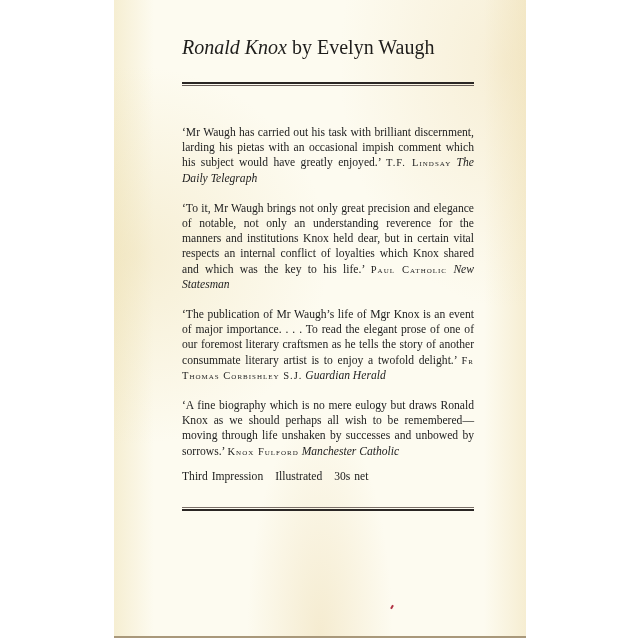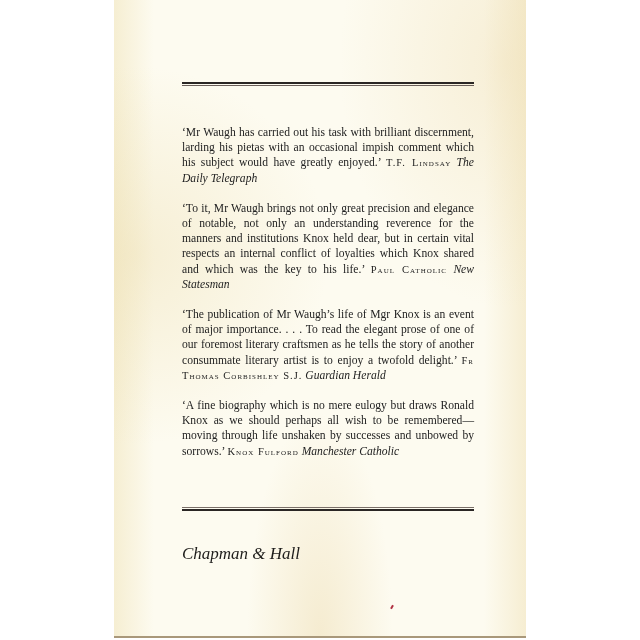--- a/index.html
+++ b/index.html
@@ -28,33 +28,34 @@
   .quote .src { font-style:italic; }
   .imprint { font-family:"Liberation Serif", serif; font-size:11.6px; color:#222; margin-top:-4px; word-spacing:1px; }
   .imprint span { margin-right:12px; }
   .publisher { position:absolute; left:68px; top:544px; font-family:"Liberation Serif", serif; font-style:italic; font-size:17px; color:#1e1d1b; }
   .mark { position:absolute; left:277px; top:605px; width:2px; height:4px; background:#b03040; transform:rotate(30deg); }
 </style>
 </head>
 <body>
 
 <div class="page">
+  <div class="title"><span class="ital">Ronald Knox</span><span> by Evelyn Waugh</span></div>
 
   <div class="rule-top">
     <div class="thick"></div>
     <div class="thin"></div>
   </div>
 
   <div class="quotes">
     <p class="quote"><span>‘Mr Waugh has carried out his task with brilliant discernment, larding his pietas with an occasional impish comment which his subject would have greatly enjoyed.’ </span><span class="sc">T.F. Lindsay</span> <span class="src">The Daily Telegraph</span></p>
     <p class="quote"><span>‘To it, Mr Waugh brings not only great precision and elegance of notable, not only an understanding reverence for the manners and institutions Knox held dear, but in certain vital respects an internal conflict of loyalties which Knox shared and which was the key to his life.’ </span><span class="sc">Paul Catholic</span> <span class="src">New Statesman</span></p>
     <p class="quote"><span>‘The publication of Mr Waugh’s life of Mgr Knox is an event of major importance. . . . To read the elegant prose of one of our foremost literary craftsmen as he tells the story of another consummate literary artist is to enjoy a twofold delight.’ </span><span class="sc">Fr Thomas Corbishley S.J.</span> <span class="src">Guardian Herald</span></p>
     <p class="quote"><span>‘A fine biography which is no mere eulogy but draws Ronald Knox as we should perhaps all wish to be remembered—moving through life unshaken by successes and unbowed by sorrows.’ </span><span class="sc">Knox Fulford</span> <span class="src">Manchester Catholic</span></p>
+    <div class="imprint"><span>Third Impression</span><span>Illustrated</span><span>30s net</span></div>
   </div>
 
   <div class="rule-bot">
     <div class="thin"></div>
     <div class="thick"></div>
   </div>
 
-  <div class="publisher">Chapman &amp; Hall</div>
   <div class="mark"></div>
 </div>
 
 </body></html>

